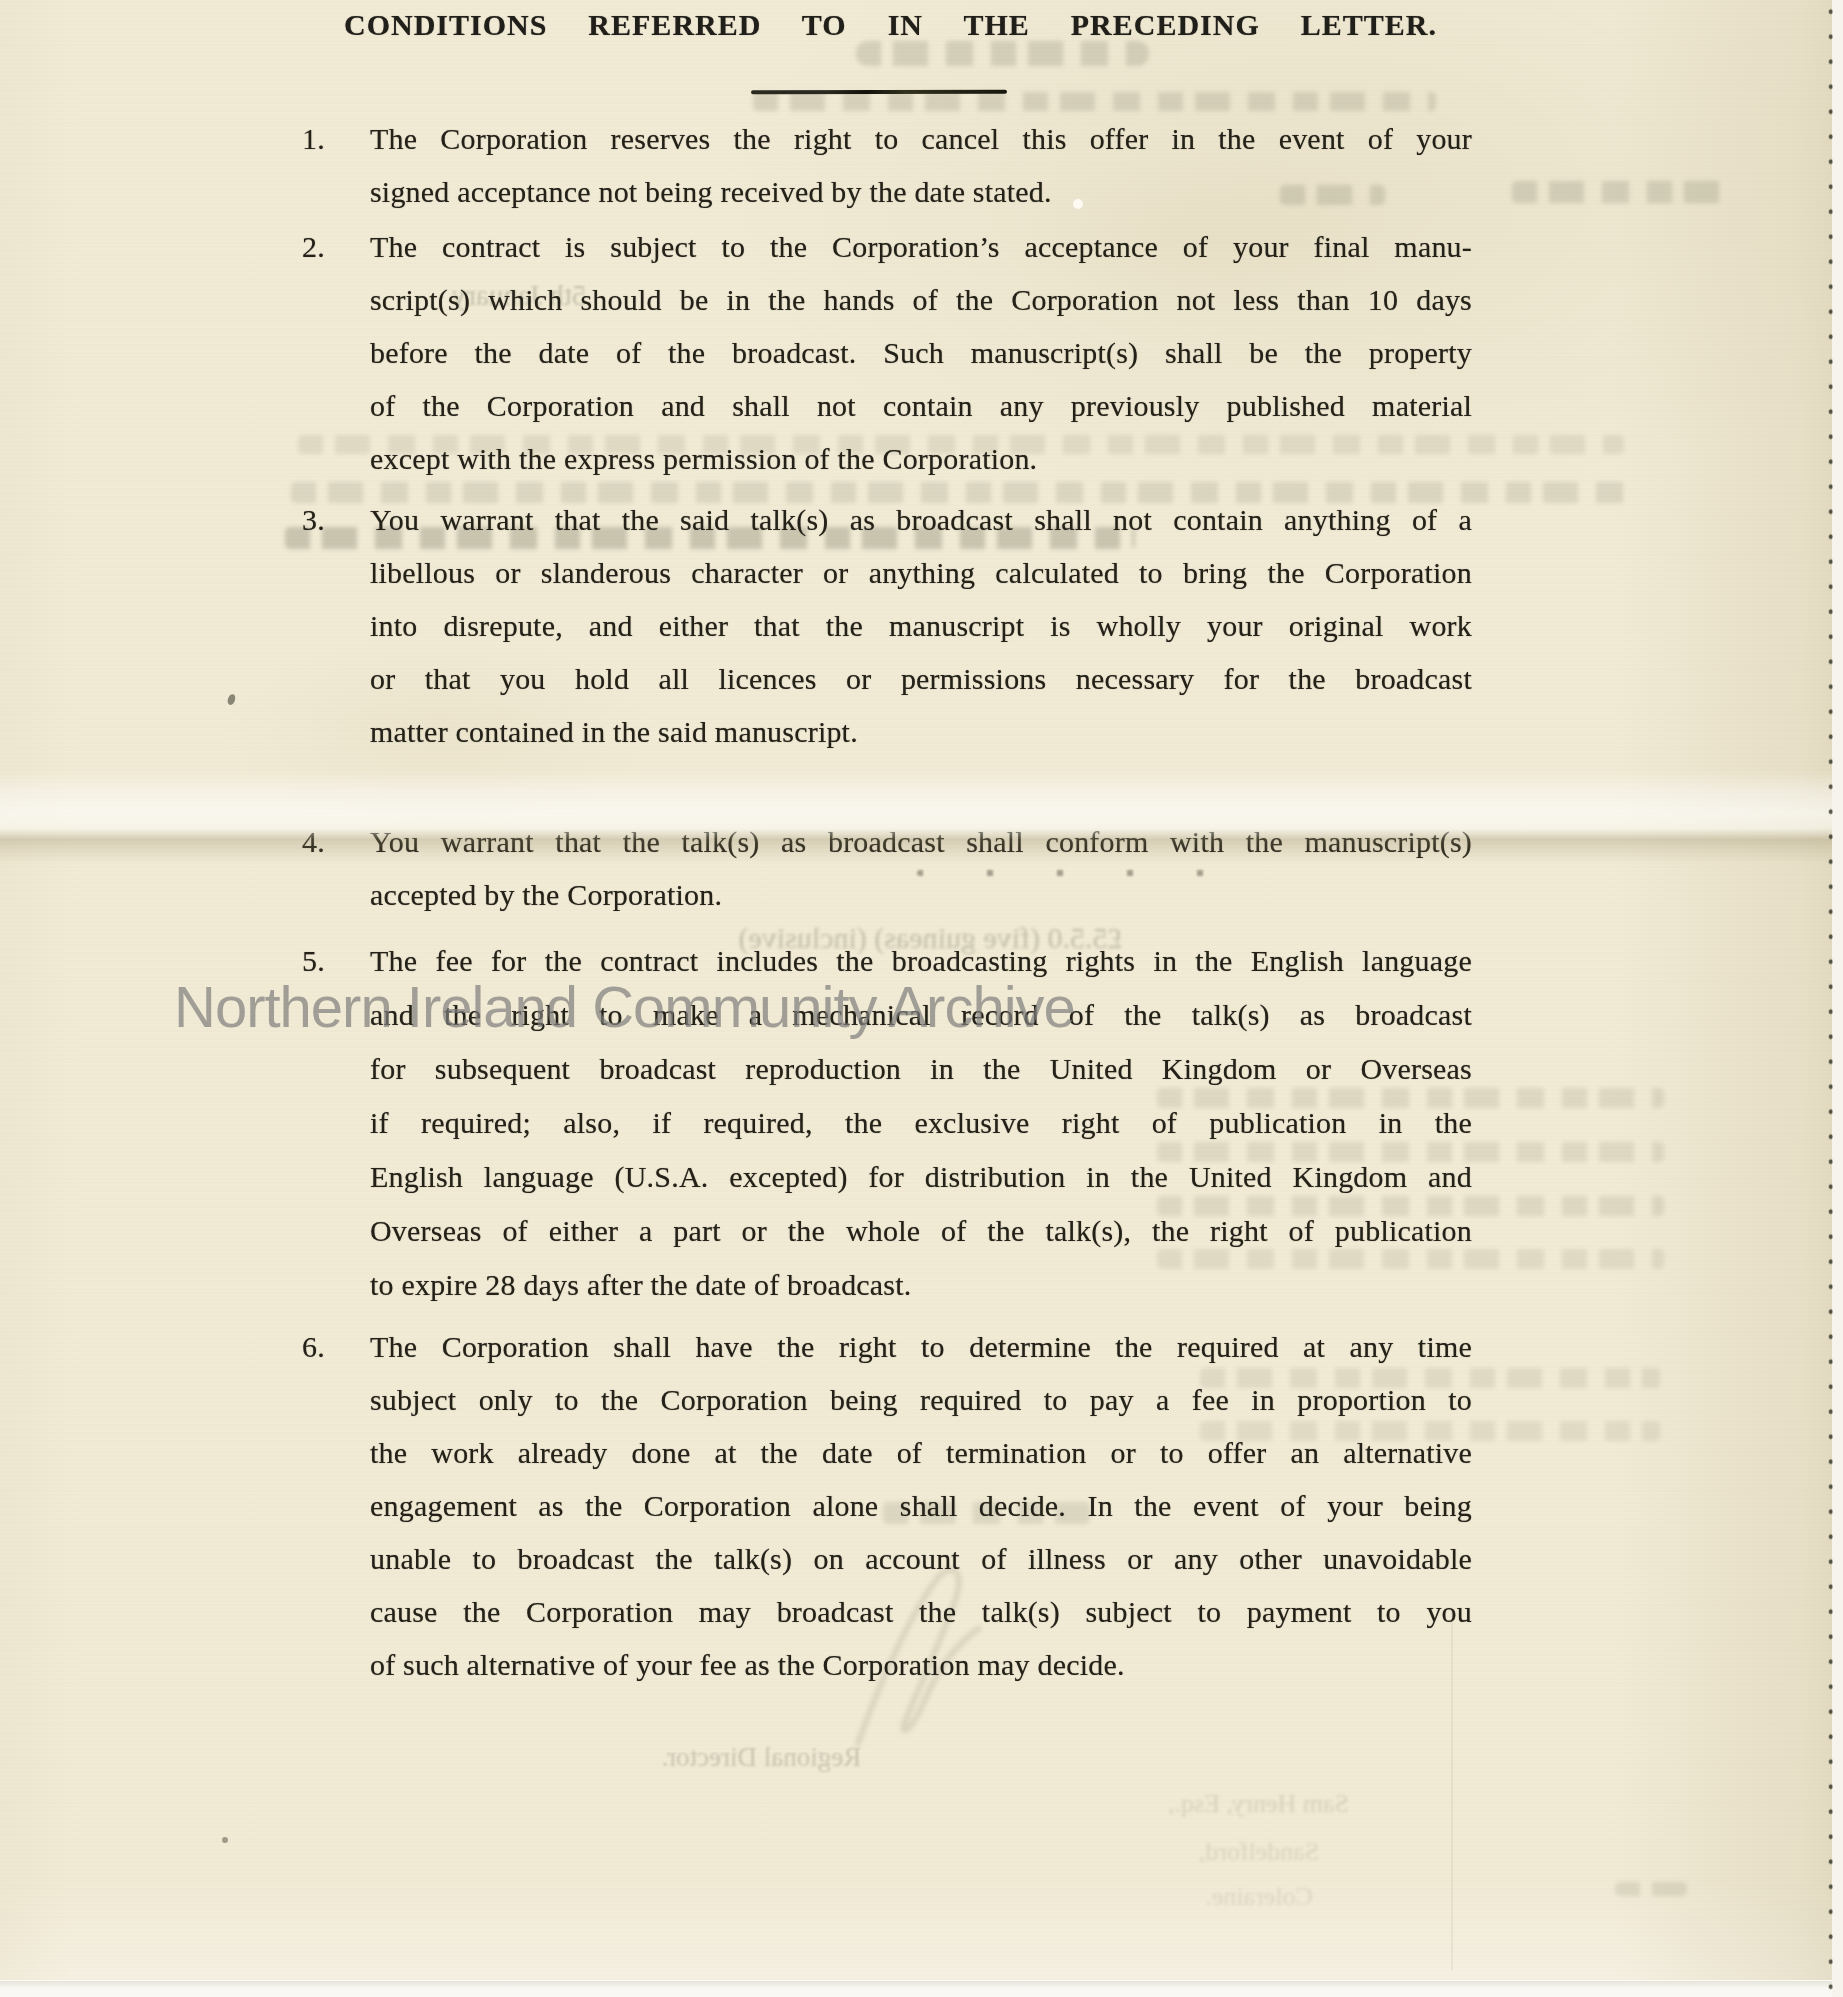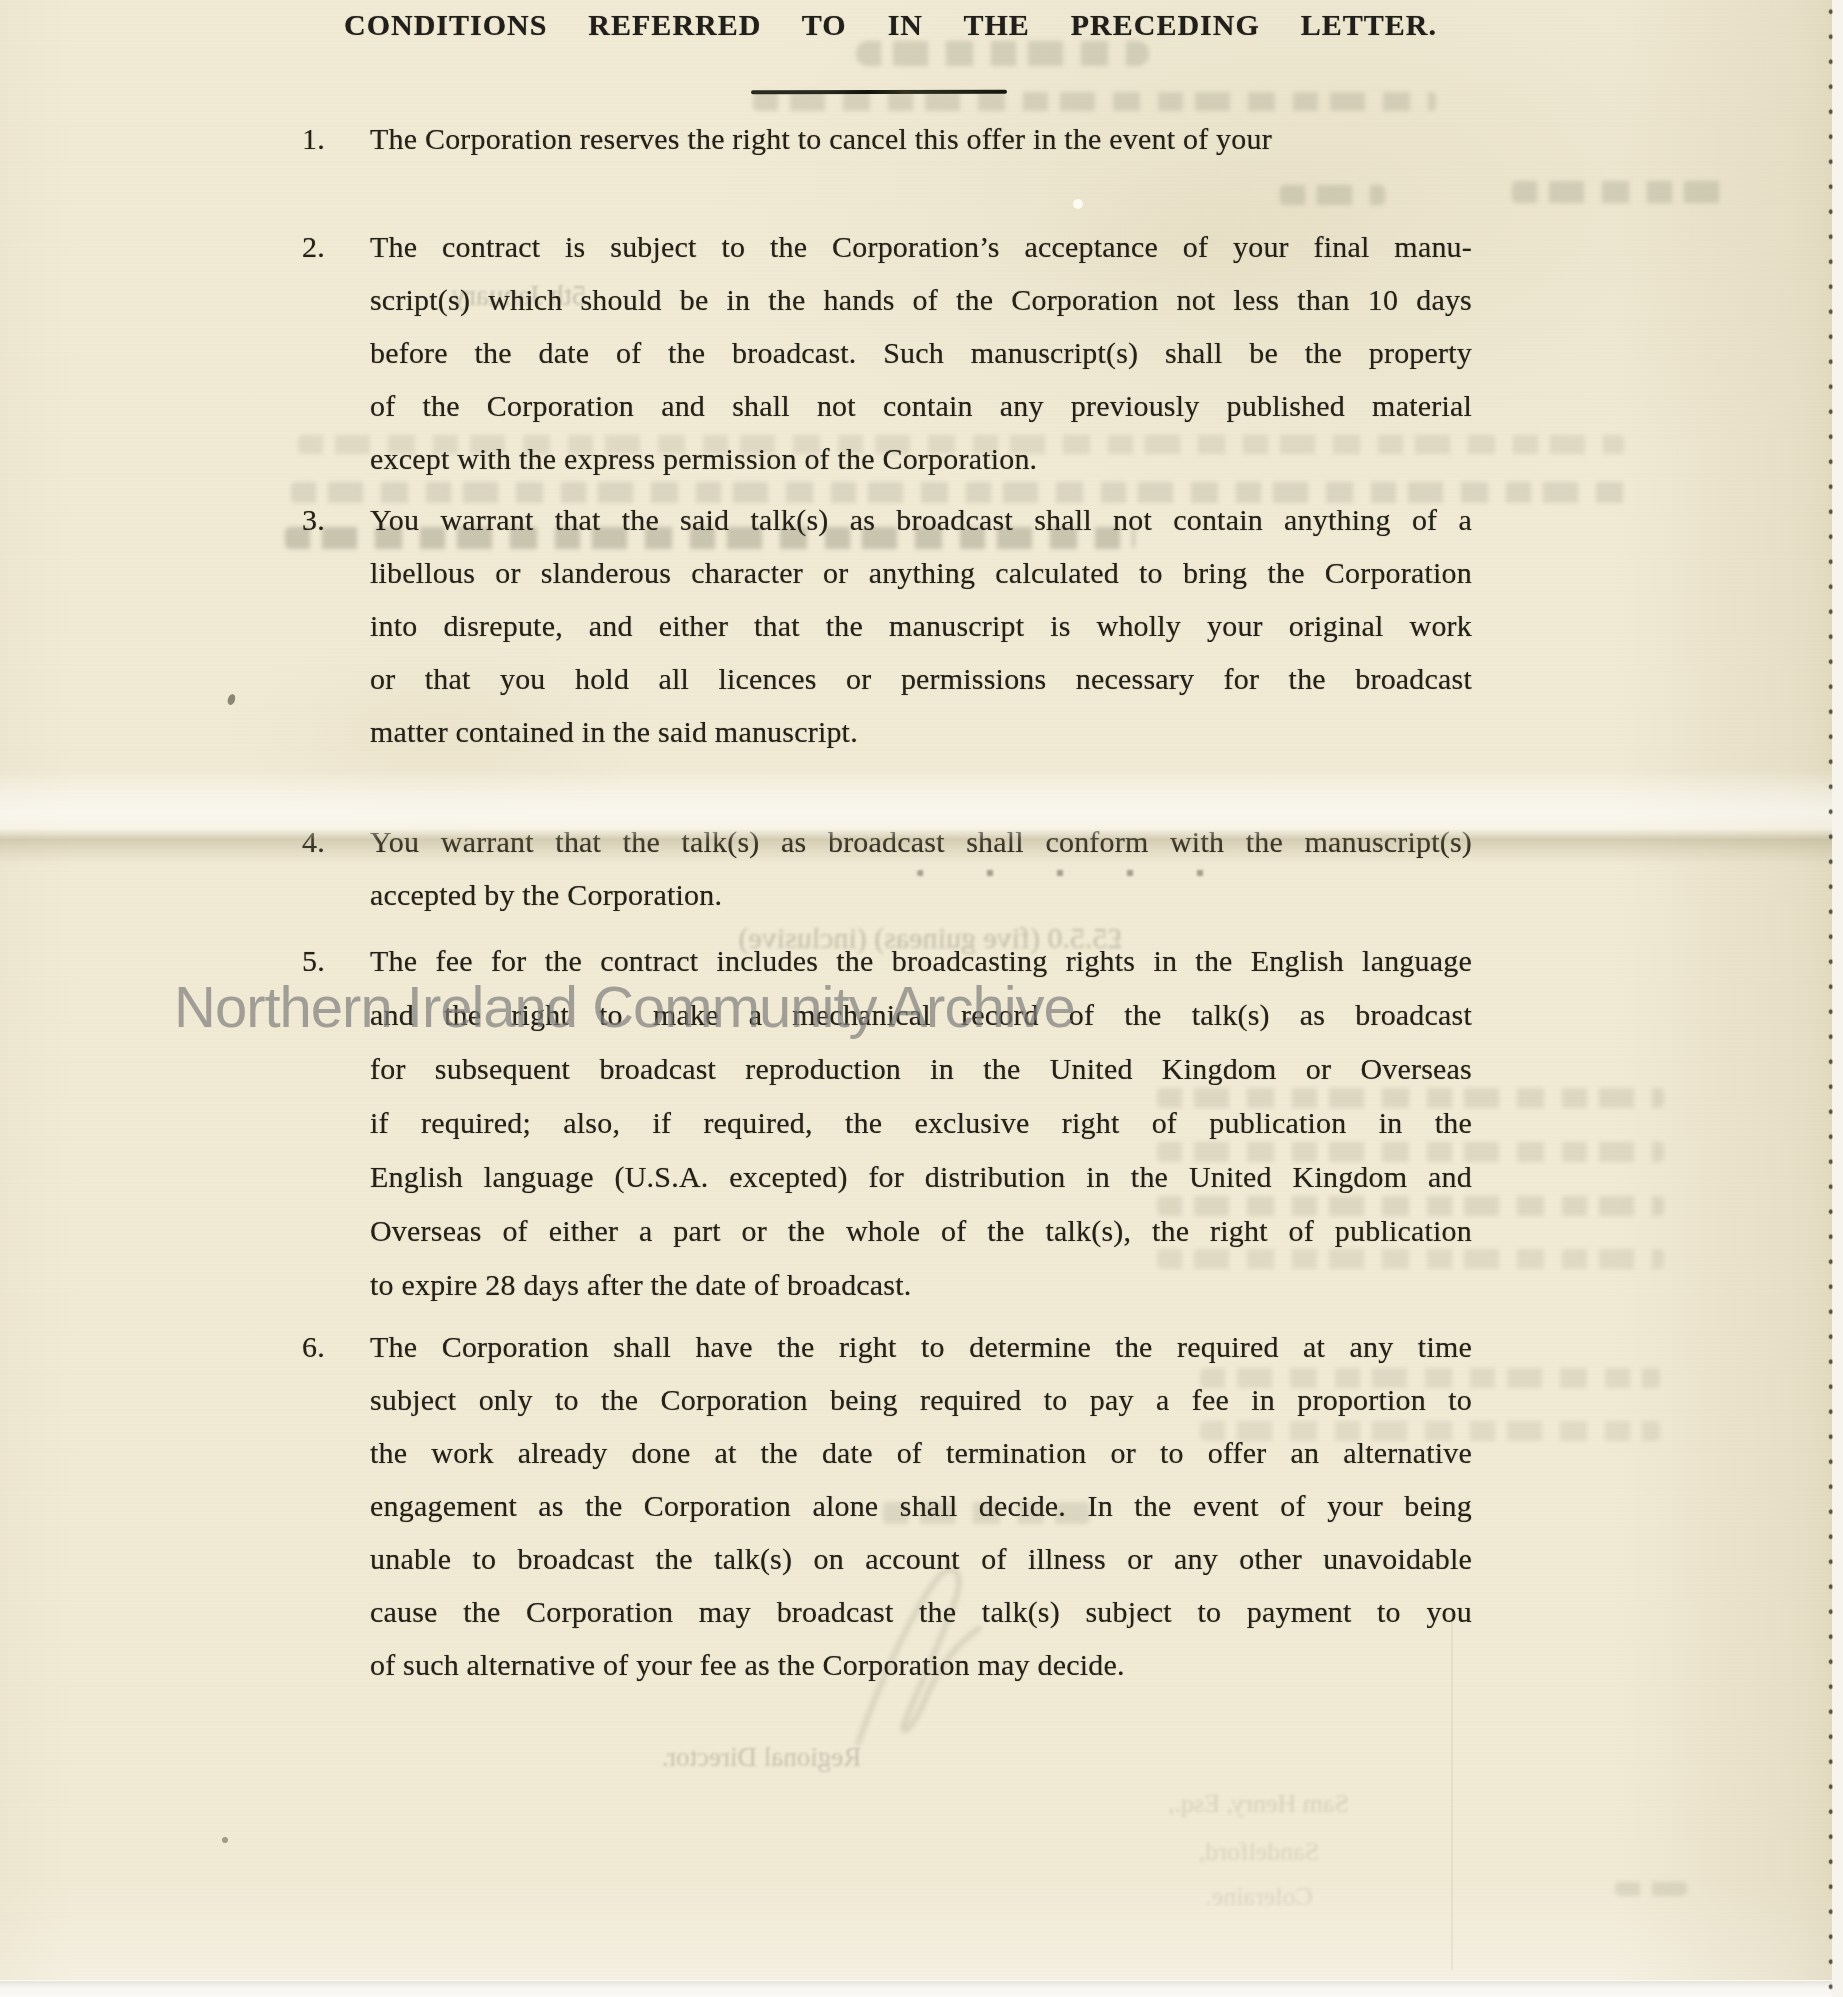--- a/index.html
+++ b/index.html
@@ -175,20 +175,21 @@
     <path d="M38,188 C62,120 96,48 120,18 C134,2 148,10 138,40 C124,82 96,140 86,166 C80,182 92,178 108,140 C122,108 142,84 162,70" fill="none" stroke="rgba(118,120,96,0.22)" stroke-width="6" stroke-linecap="round"></path>
   </svg>
 
   <div class="title">CONDITIONS REFERRED TO IN THE PRECEDING LETTER.</div>
   <div class="title-rule"></div>
 
   <div class="c-item ci0">
     <div class="c-num">1.</div>
     <div class="c-lines">
         <div class="tline">The Corporation reserves the right to cancel this offer in the event of your</div>
+        <div class="tline">signed acceptance not being received by the date stated.</div>
       </div>
   </div>
   <div class="c-item ci1">
     <div class="c-num">2.</div>
     <div class="c-lines">
         <div class="tline">The contract is subject to the Corporation’s acceptance of your final manu-</div>
         <div class="tline">script(s) which should be in the hands of the Corporation not less than 10 days</div>
         <div class="tline">before the date of the broadcast.  Such manuscript(s) shall be the property</div>
         <div class="tline">of the Corporation and shall not contain any previously published material</div>
         <div class="tline">except with the express permission of the Corporation.</div>

